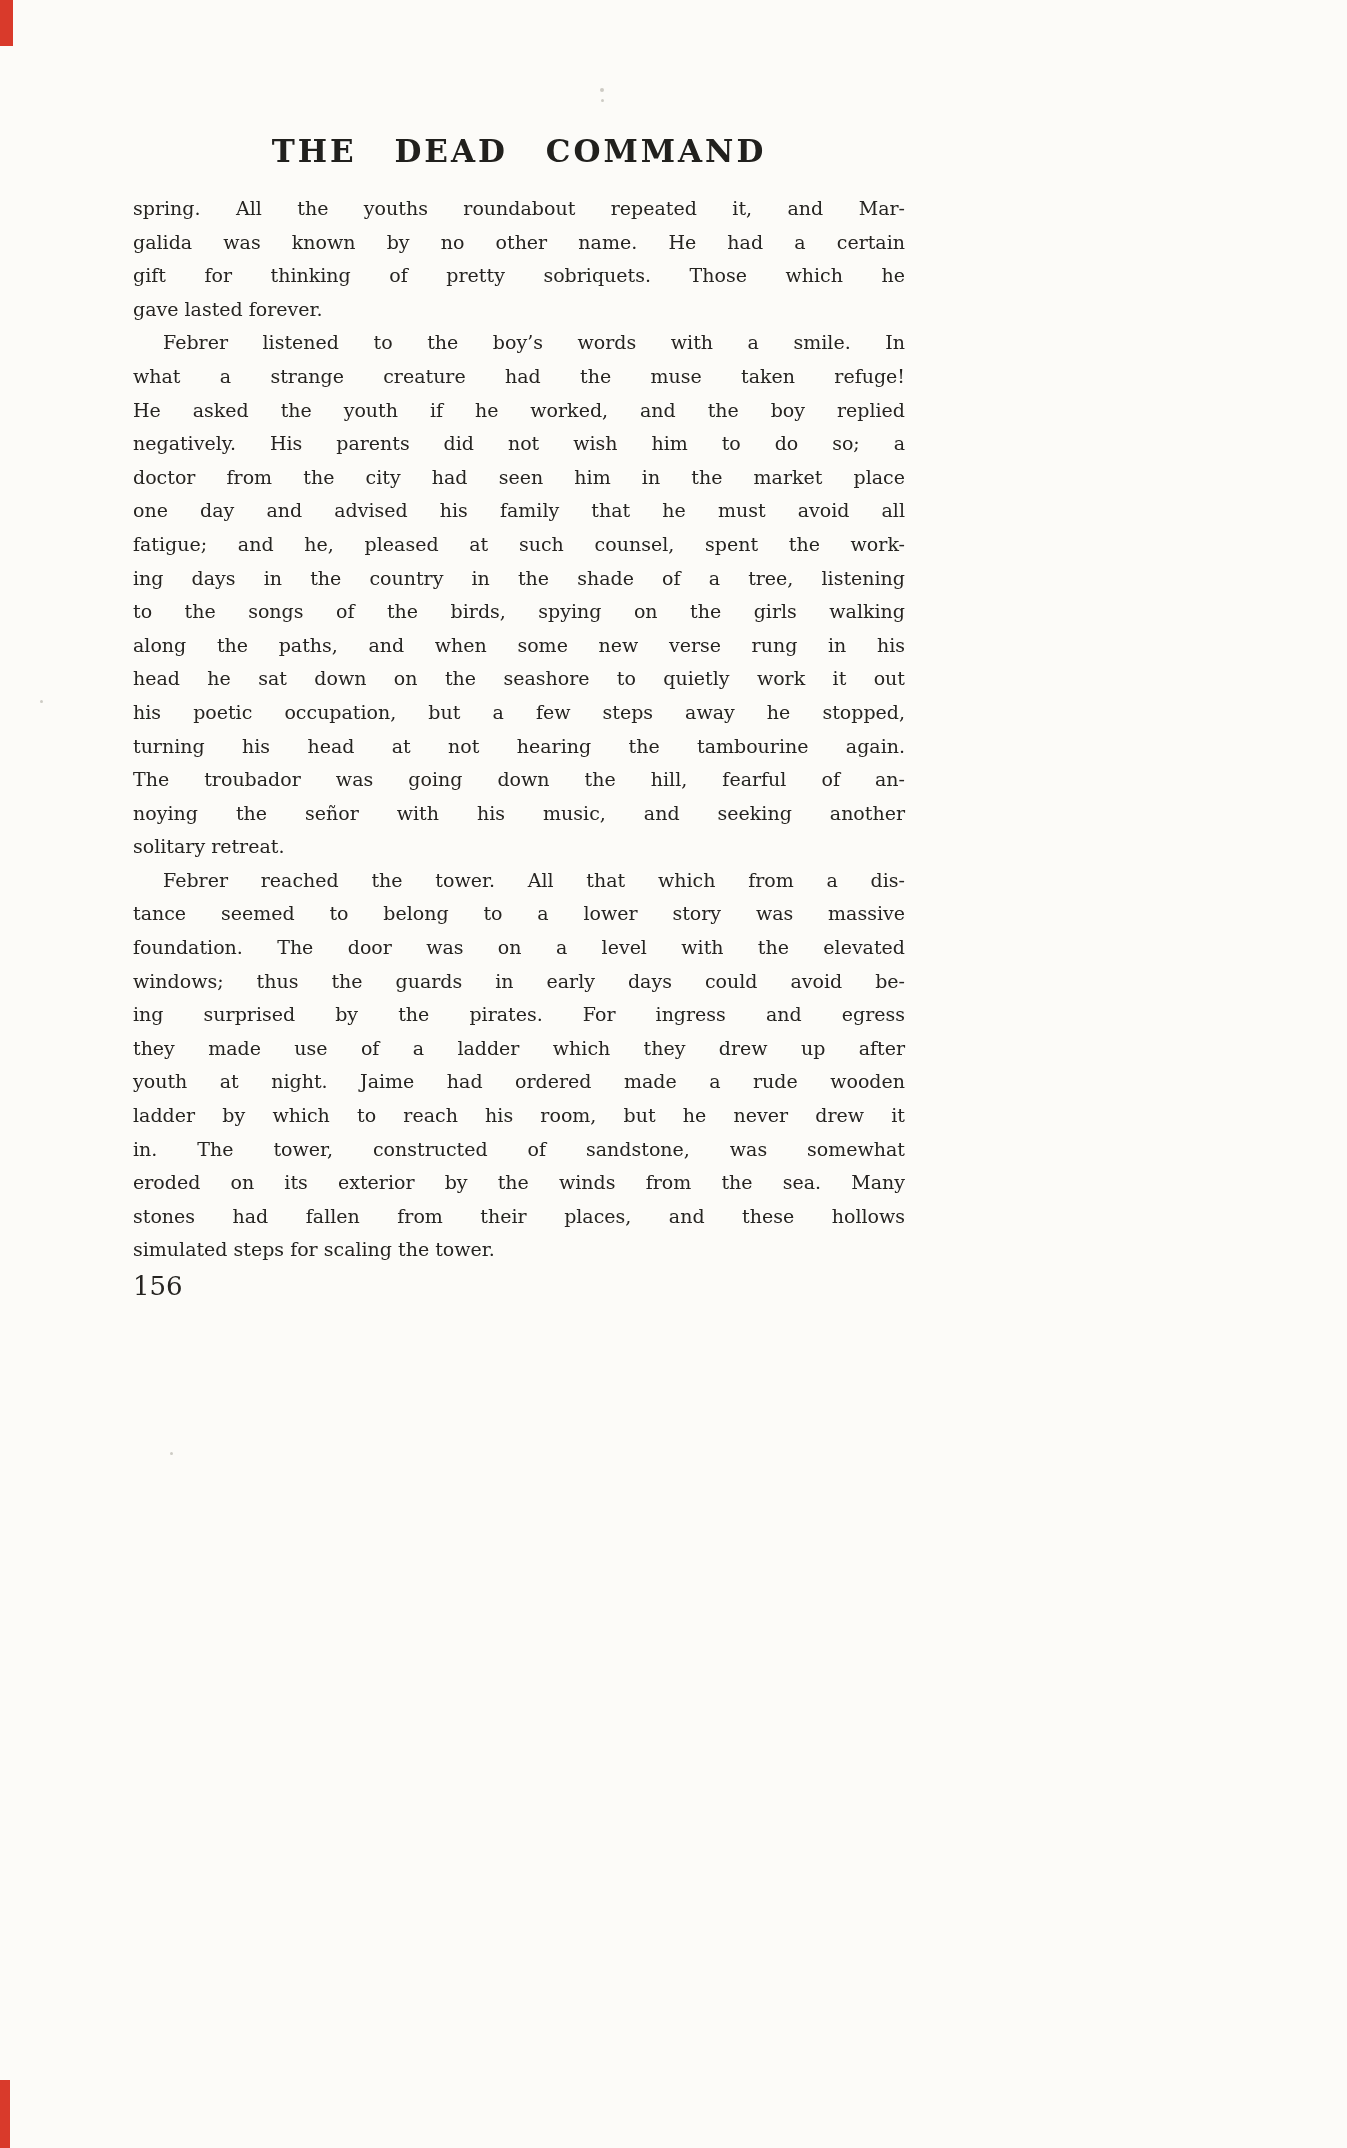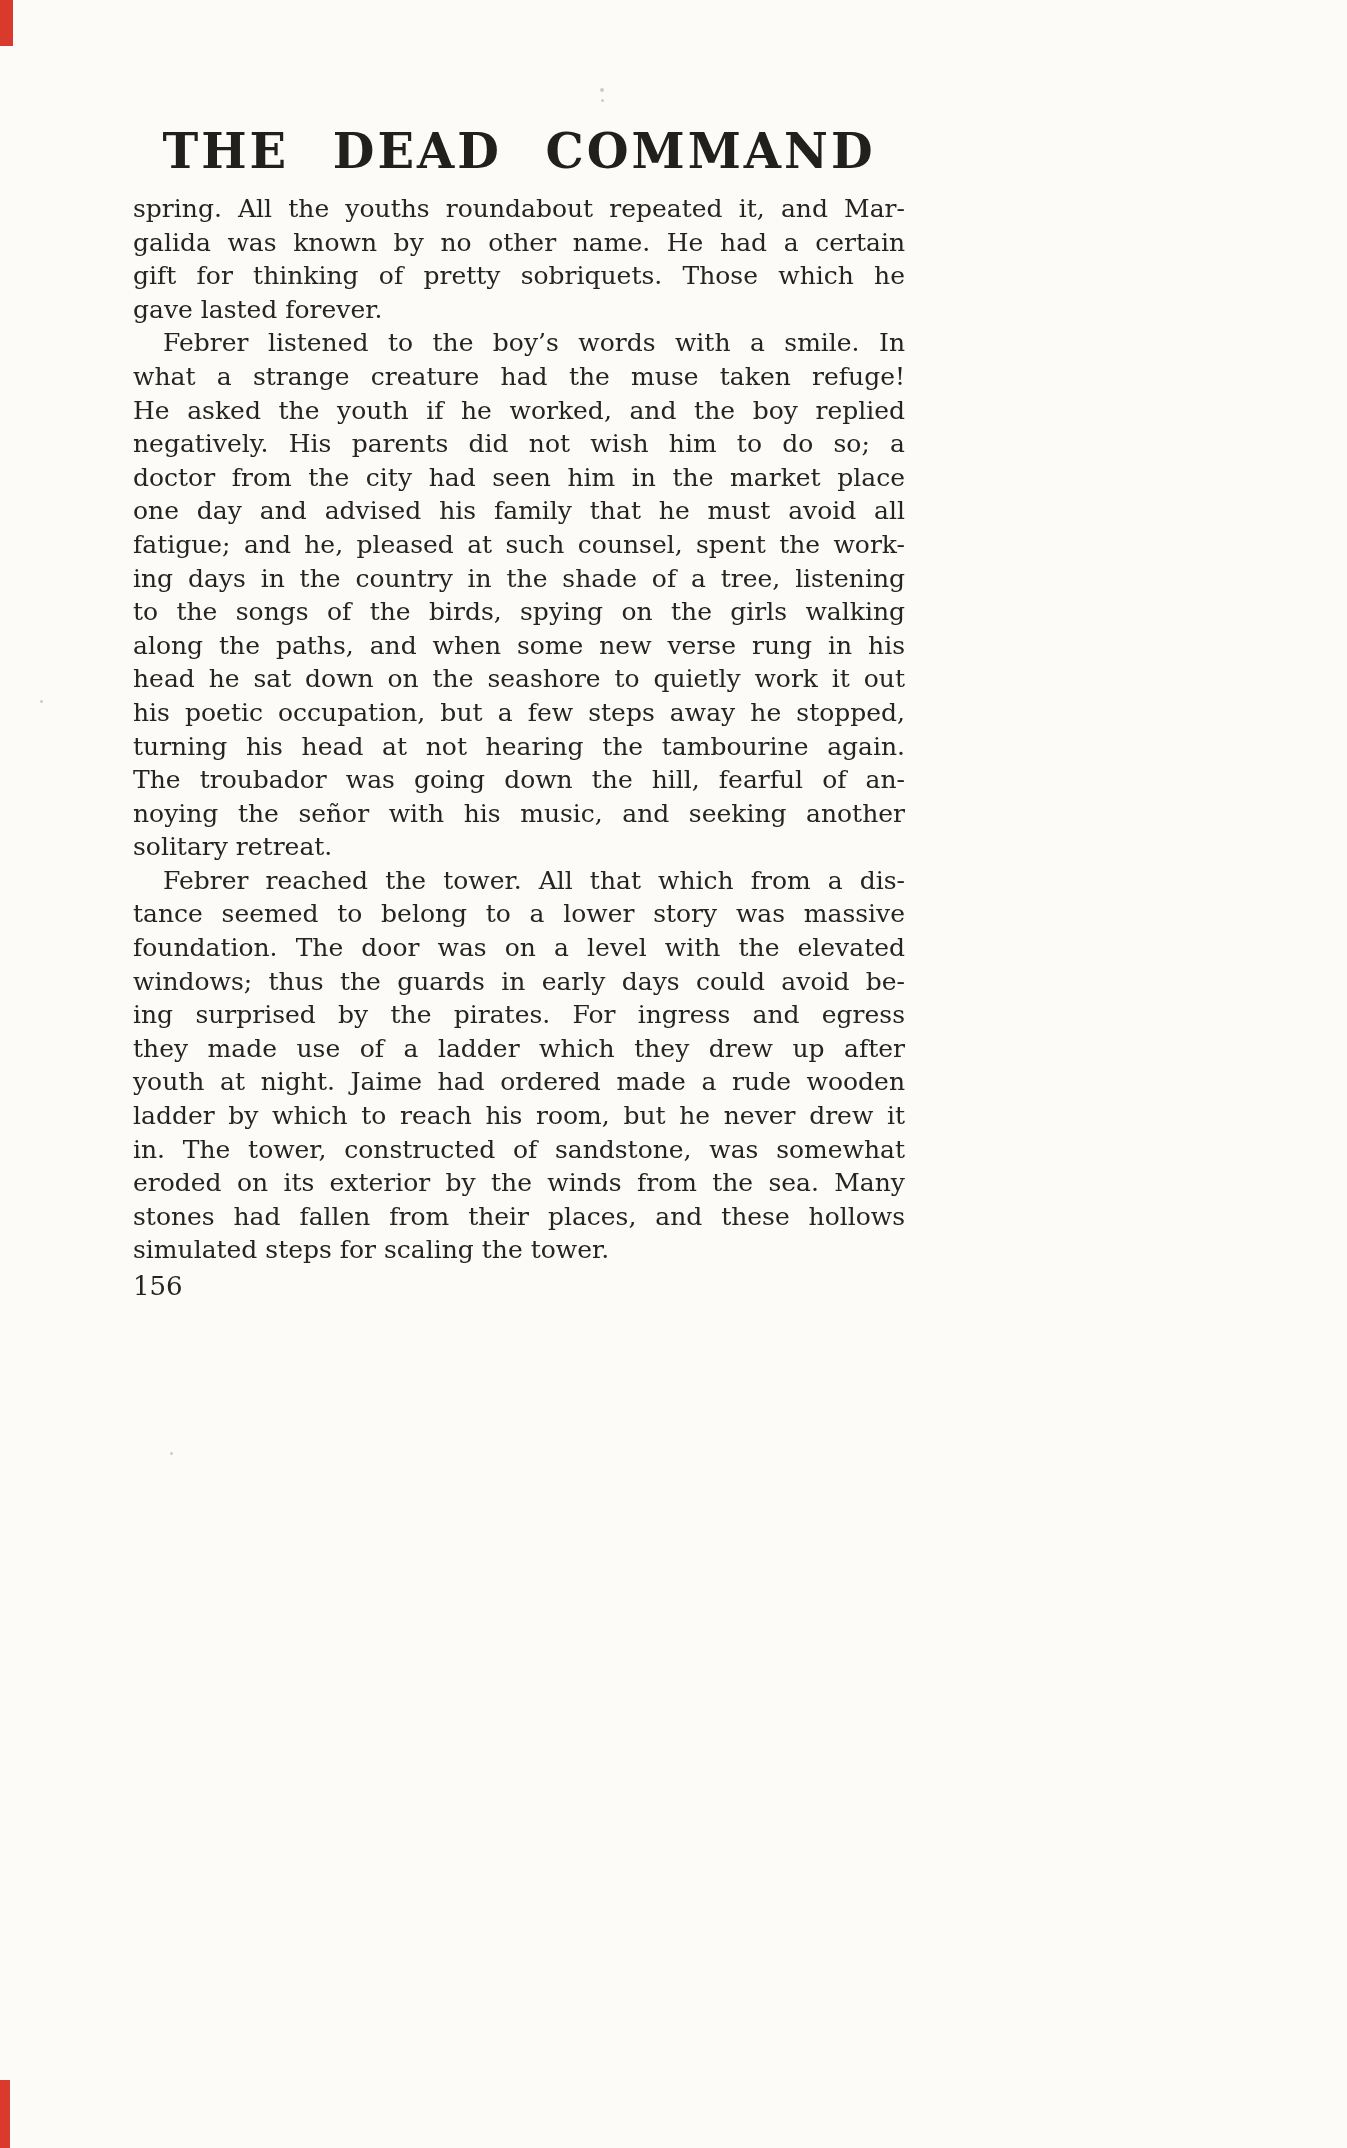--- a/index.html
+++ b/index.html
@@ -41,31 +41,31 @@
   .speckle.s3 { left: 40px;  top: 700px; width: 3px; height: 3px; }
   .speckle.s4 { left: 170px; top: 1452px; width: 3px; height: 3px; }
 
   .content {
     position: absolute;
     left: 133px;
     top: 127px;
     width: 772px;
   }
   .title {
-    font-size: 48px;
+    font-size: 31px;
     line-height: 48px;
     font-weight: bold;
     text-align: center;
     letter-spacing: 3px;
     word-spacing: 24px;
     margin: 0 0 17px 0;
     color: #21201d;
   }
   .text-block {
-    font-size: 25px;
+    font-size: 19px;
   }
   .paragraph { margin: 0; }
   .line {
     line-height: 33.6px;
     text-align: justify;
     text-align-last: justify;
     white-space: normal;
   }
   .line.last {
     text-align-last: left;

